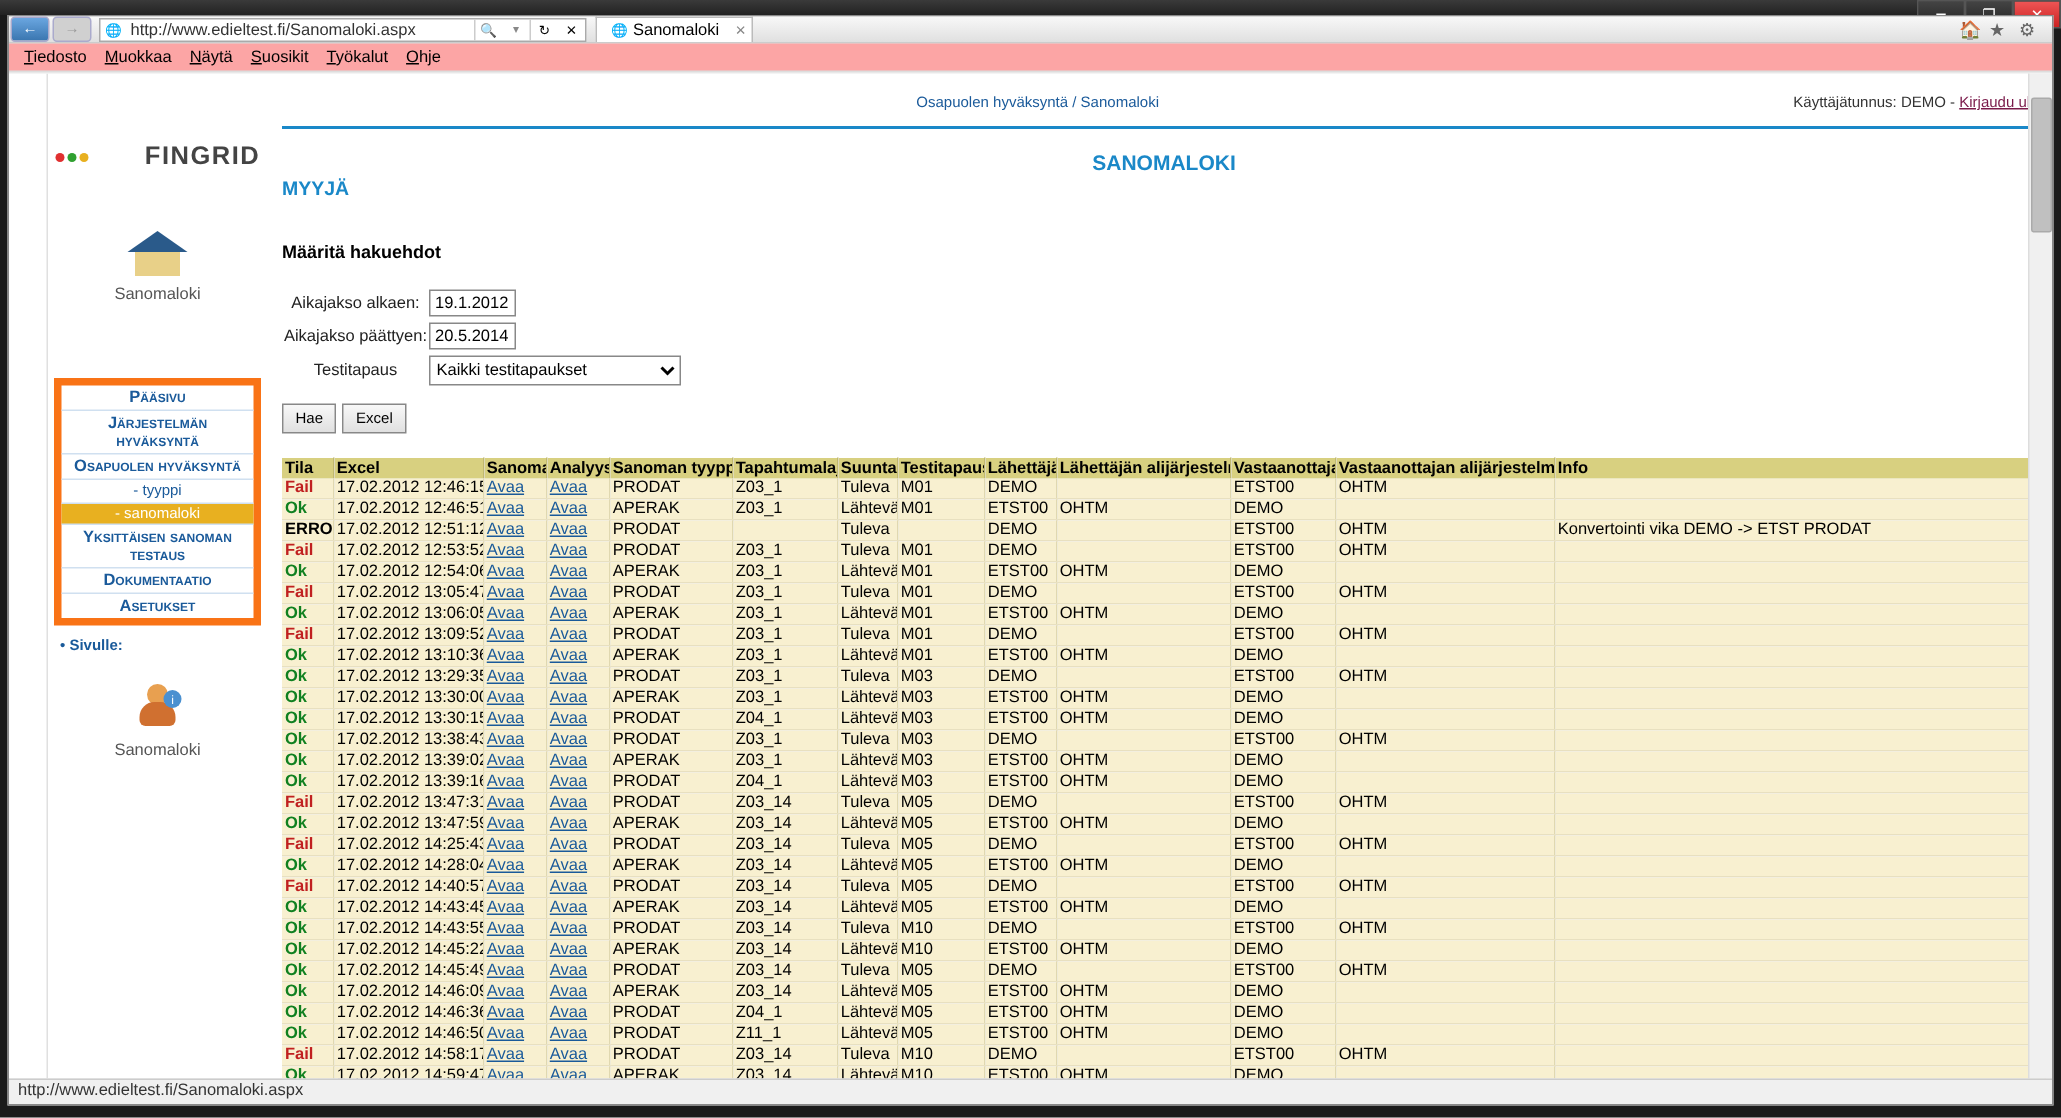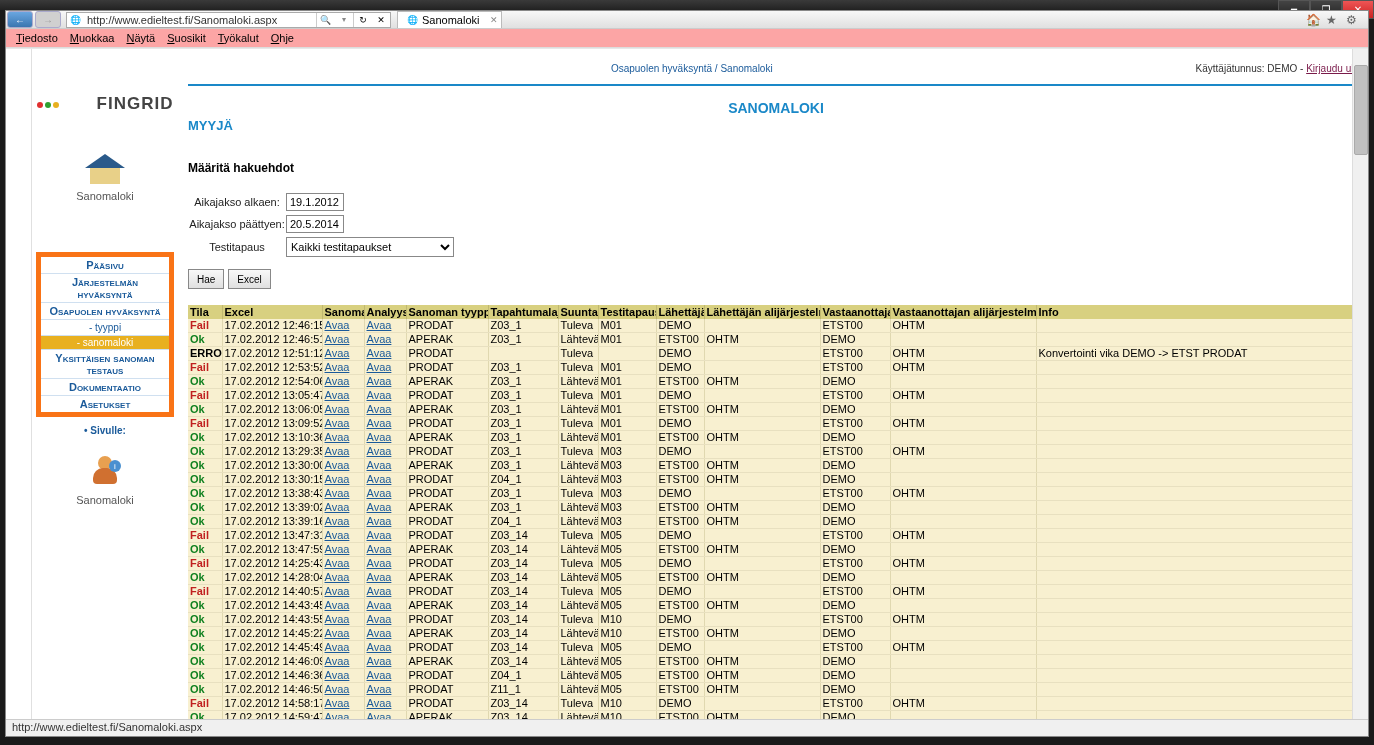--- a/index.html
+++ b/index.html
@@ -36,21 +36,21 @@
 .logo-dot { width: 6px; height: 6px; border-radius: 50%; display: inline-block; }
 .house-icon { width: 40px; height: 30px; margin: 0 auto 6px; position: relative; }
 .roof { width: 0; height: 0; border-left: 20px solid transparent; border-right: 20px solid transparent; border-bottom: 14px solid #2a5a8a; margin: 0 auto; }
 .wall { width: 30px; height: 16px; background: #e8d088; margin: 0 auto; }
 .side-label { font-size: 11px; color: #555; margin-bottom: 50px; }
 .nav-box { border: 5px solid #f97316; font-size: 11px; }
 .nav-row { padding: 2px 2px; border-bottom: 1px solid #d0e0f0; color: #1a5a9a; font-weight: bold; font-variant: small-caps; cursor: pointer; }
 .nav-row:last-child { border-bottom: none; }
 .nav-sub { font-size: 10px; color: #1a5a9a; font-weight: normal; font-variant: normal; }
 .nav-active { background: #e8b020; color: #fff; font-size: 10px; padding: 1px 2px; font-variant: normal; border-bottom: 1px solid #d0e0f0; }
-.sivulle { font-size: 10px; color: #1a5a9a; text-align: center; margin: 8px 4px; font-weight: bold; }
+.sivulle { font-size: 10px; color: #1a5a9a; text-align: left; margin: 8px 4px; font-weight: bold; }
 .user-icon { width: 32px; height: 32px; margin: 20px auto 6px; position: relative; }
 .user-head { width: 14px; height: 14px; background: #e8a050; border-radius: 50%; margin: 0 auto; }
 .user-body { width: 24px; height: 16px; background: #d07030; border-radius: 10px 10px 4px 4px; margin: -2px auto 0; }
 .user-badge { position: absolute; right: 0; top: 4px; width: 12px; height: 12px; background: #4a90d0; border-radius: 50%; color: #fff; font-size: 8px; display: flex; align-items: center; justify-content: center; }
 .main-col { flex: 1; padding: 0 4px 0 10px; }
 .top-info { display: flex; justify-content: space-between; font-size: 10px; padding: 14px 0 10px; }
 .breadcrumb { color: #1a5a9a; margin: 0 auto; }
 .breadcrumb a { color: #1a5a9a; text-decoration: none; }
 .user-info { color: #333; }
 .logout { color: #7a1a4a; text-decoration: underline; cursor: pointer; }

